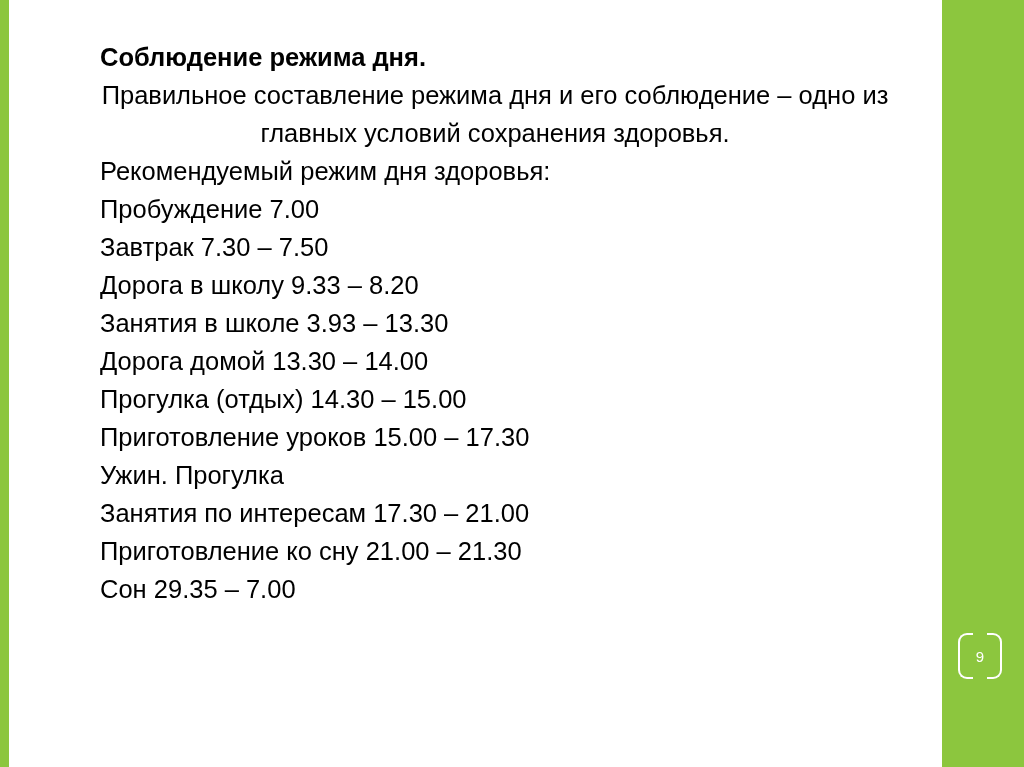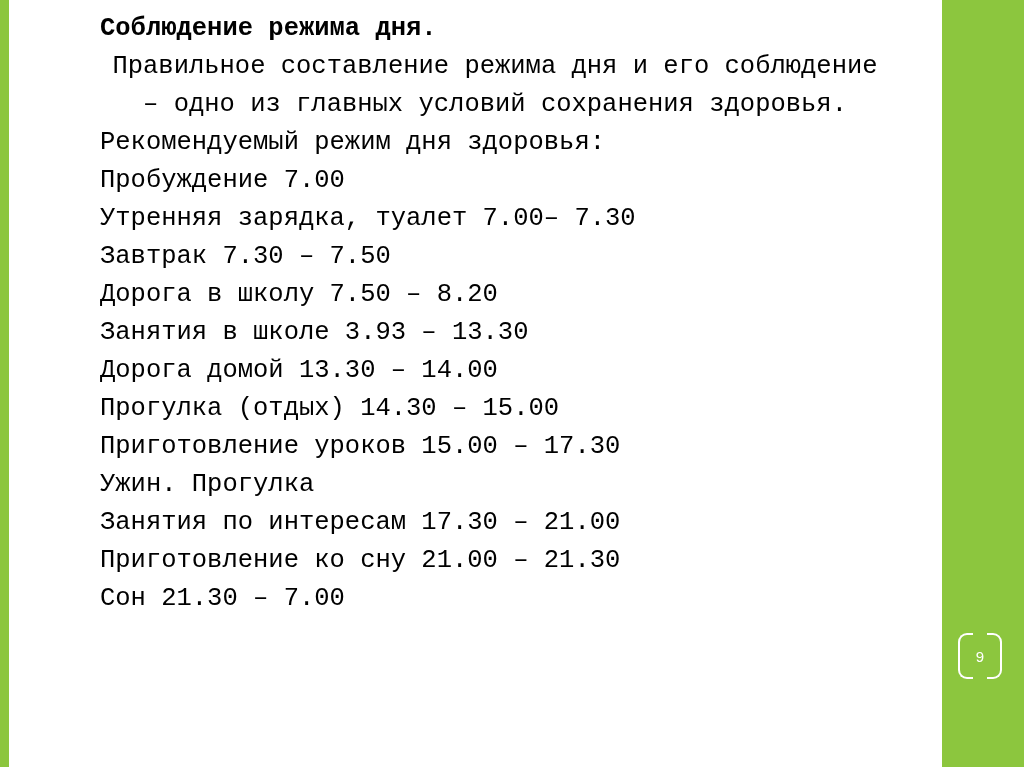--- a/index.html
+++ b/index.html
@@ -76,23 +76,22 @@
     position: relative;
     font-size: 15px;
     color: #ffffff;
     line-height: 1;
   }
 
   
   .content {
     position: absolute;
     left: 100px;
-    top: 10px;
+    top: 38px;
     width: 790px;
-    font-family: Liberation Mono, monospace;
   }
 
   .line {
     color: #000000;
     font-size: 25.5px;
     line-height: 38px;
     white-space: pre-wrap;
   }
   .line.bold {
     font-weight: bold;
@@ -114,26 +113,25 @@
     <span class="bracket left"></span>
     <span class="bracket right"></span>
     <span class="page-number">9</span>
   </div>
 
   <div class="content">
     <div class="line bold">Соблюдение режима дня.</div>
     <div class="line wrap">Правильное составление режима дня и его соблюдение – одно из главных условий сохранения здоровья.</div>
     <div class="line">Рекомендуемый режим дня здоровья:</div>
     <div class="line">Пробуждение 7.00</div>
-    <div class="line">Утренняя зарядка, туалет 7.00– 7.30</div>
     <div class="line">Завтрак 7.30 – 7.50</div>
-    <div class="line">Дорога в школу 7.50 – 8.20</div>
+    <div class="line">Дорога в школу 9.33 – 8.20</div>
     <div class="line">Занятия в школе 3.93 – 13.30</div>
     <div class="line">Дорога домой 13.30 – 14.00</div>
     <div class="line">Прогулка (отдых) 14.30 – 15.00</div>
     <div class="line">Приготовление уроков 15.00 – 17.30</div>
     <div class="line">Ужин. Прогулка</div>
     <div class="line">Занятия по интересам 17.30 – 21.00</div>
     <div class="line">Приготовление ко сну 21.00 – 21.30</div>
-    <div class="line">Сон 21.30 – 7.00</div>
+    <div class="line">Сон 29.35 – 7.00</div>
   </div>
 
 </div>
 
 </body></html>

